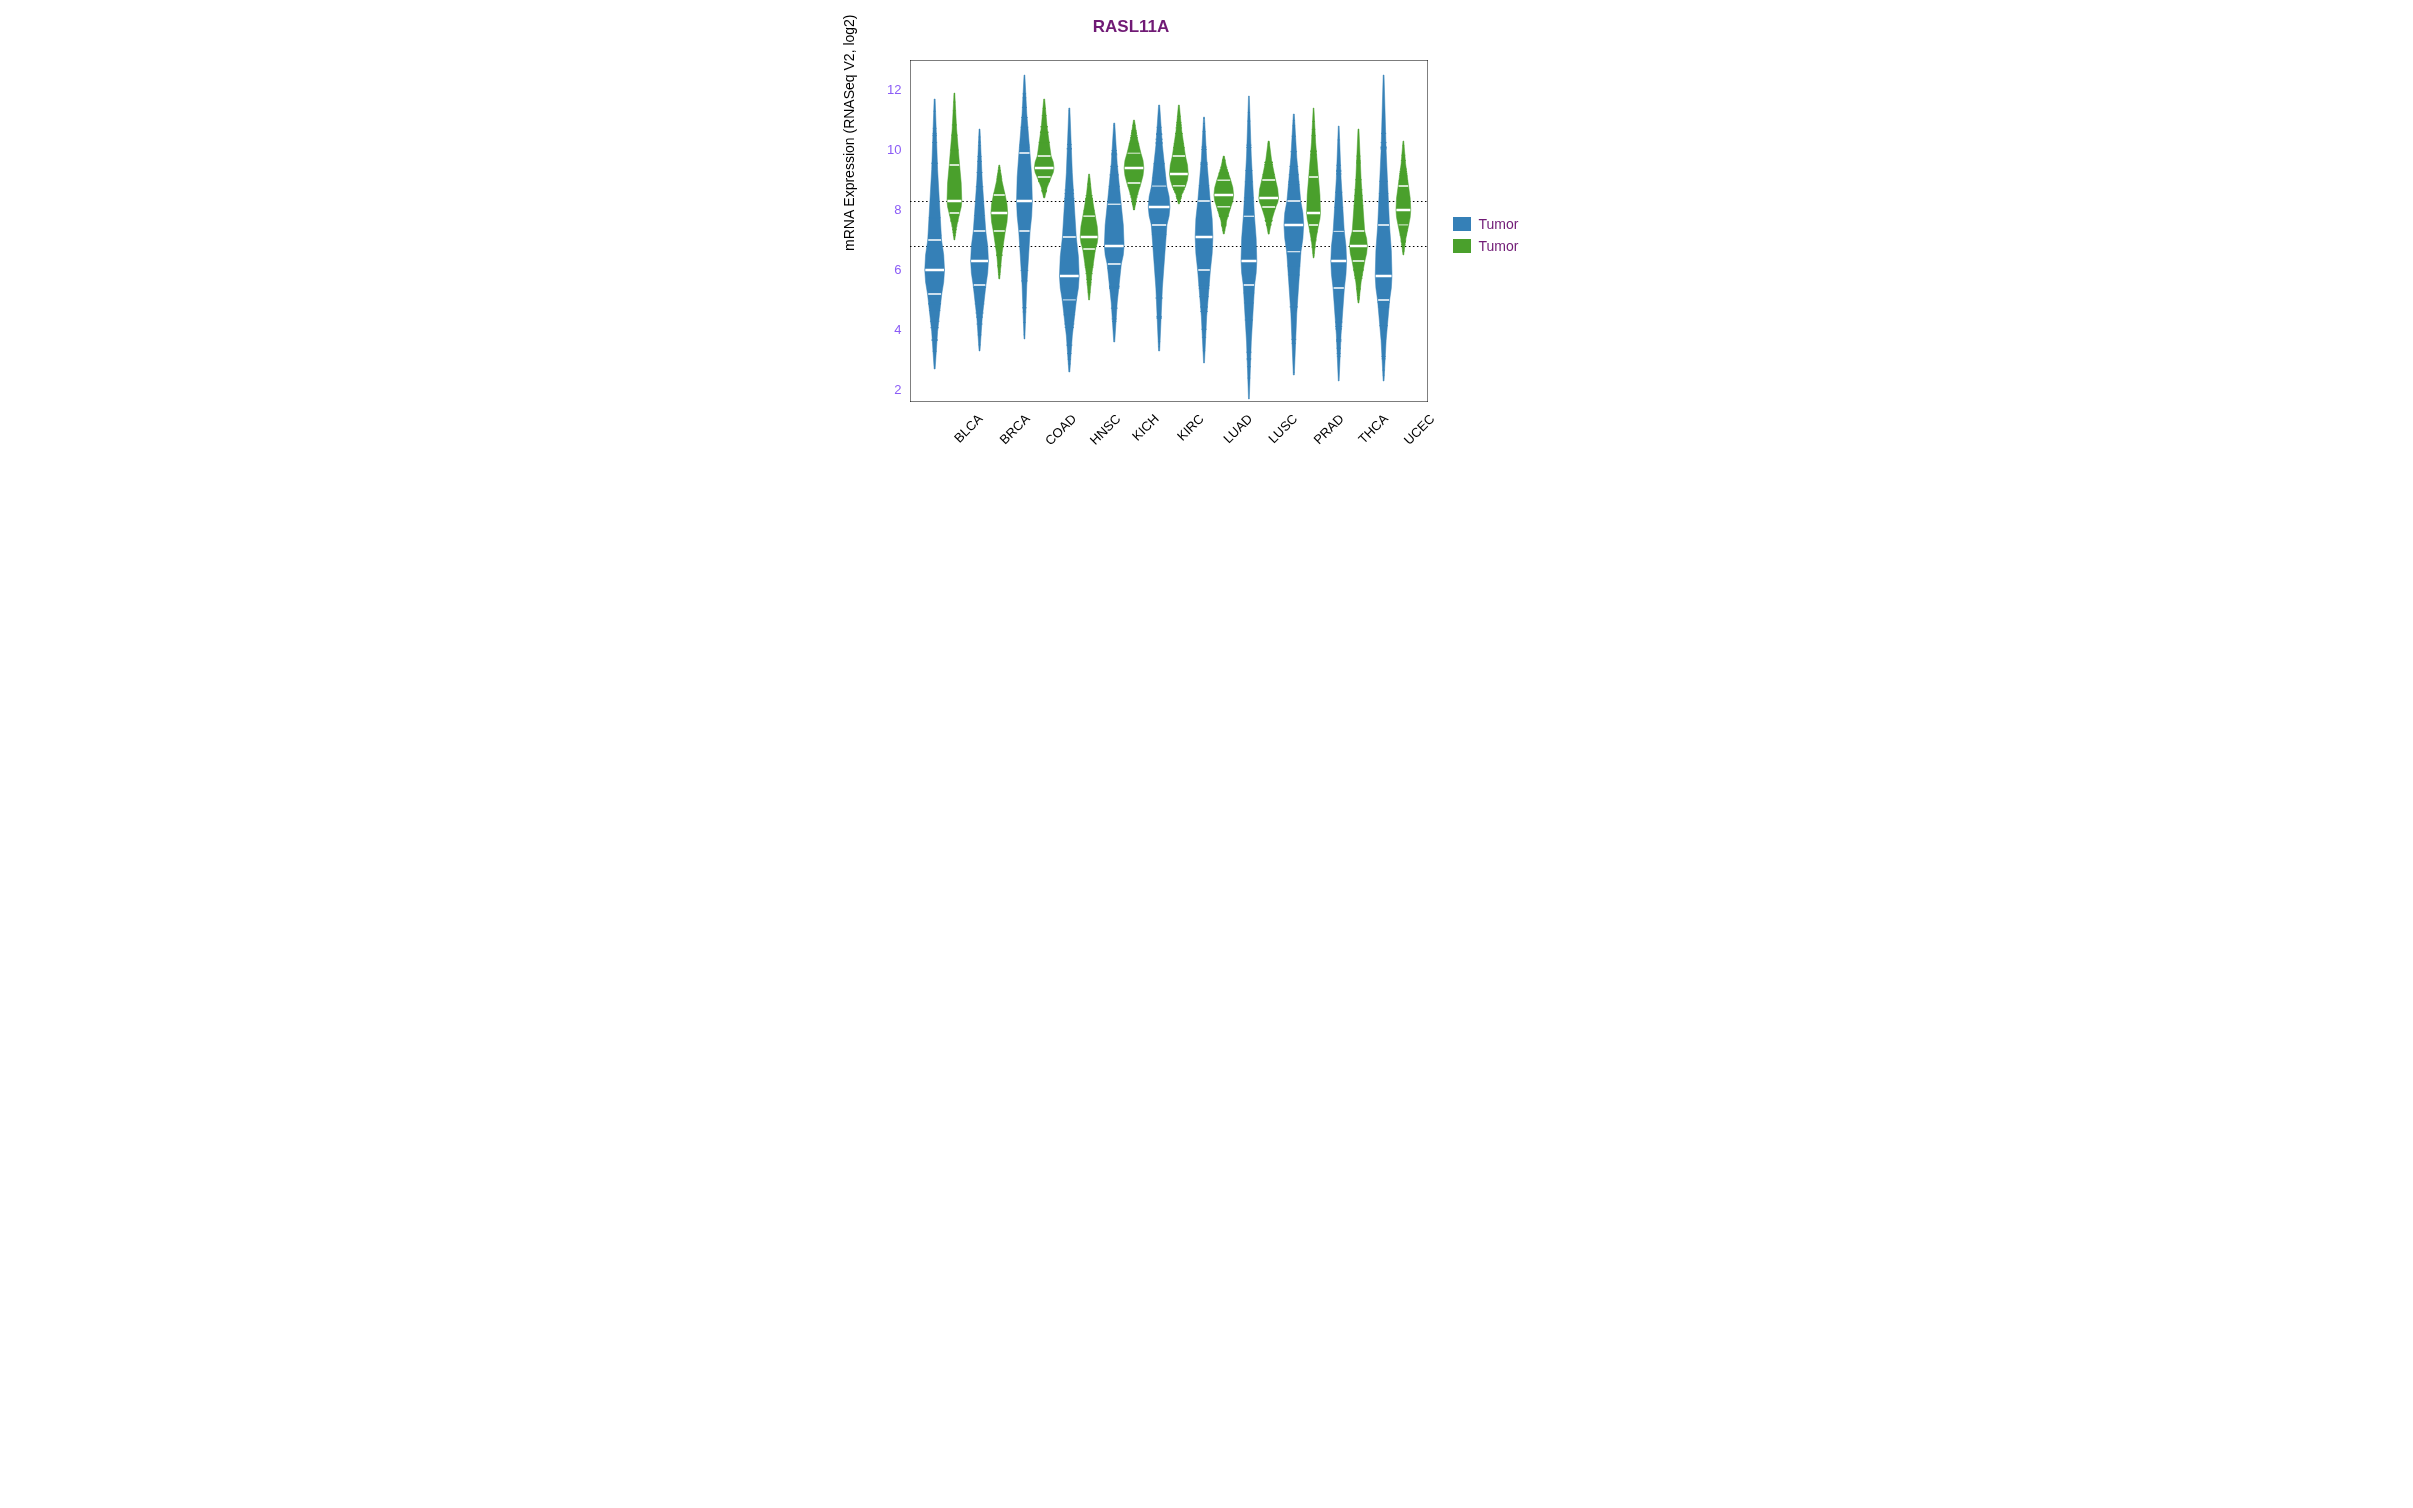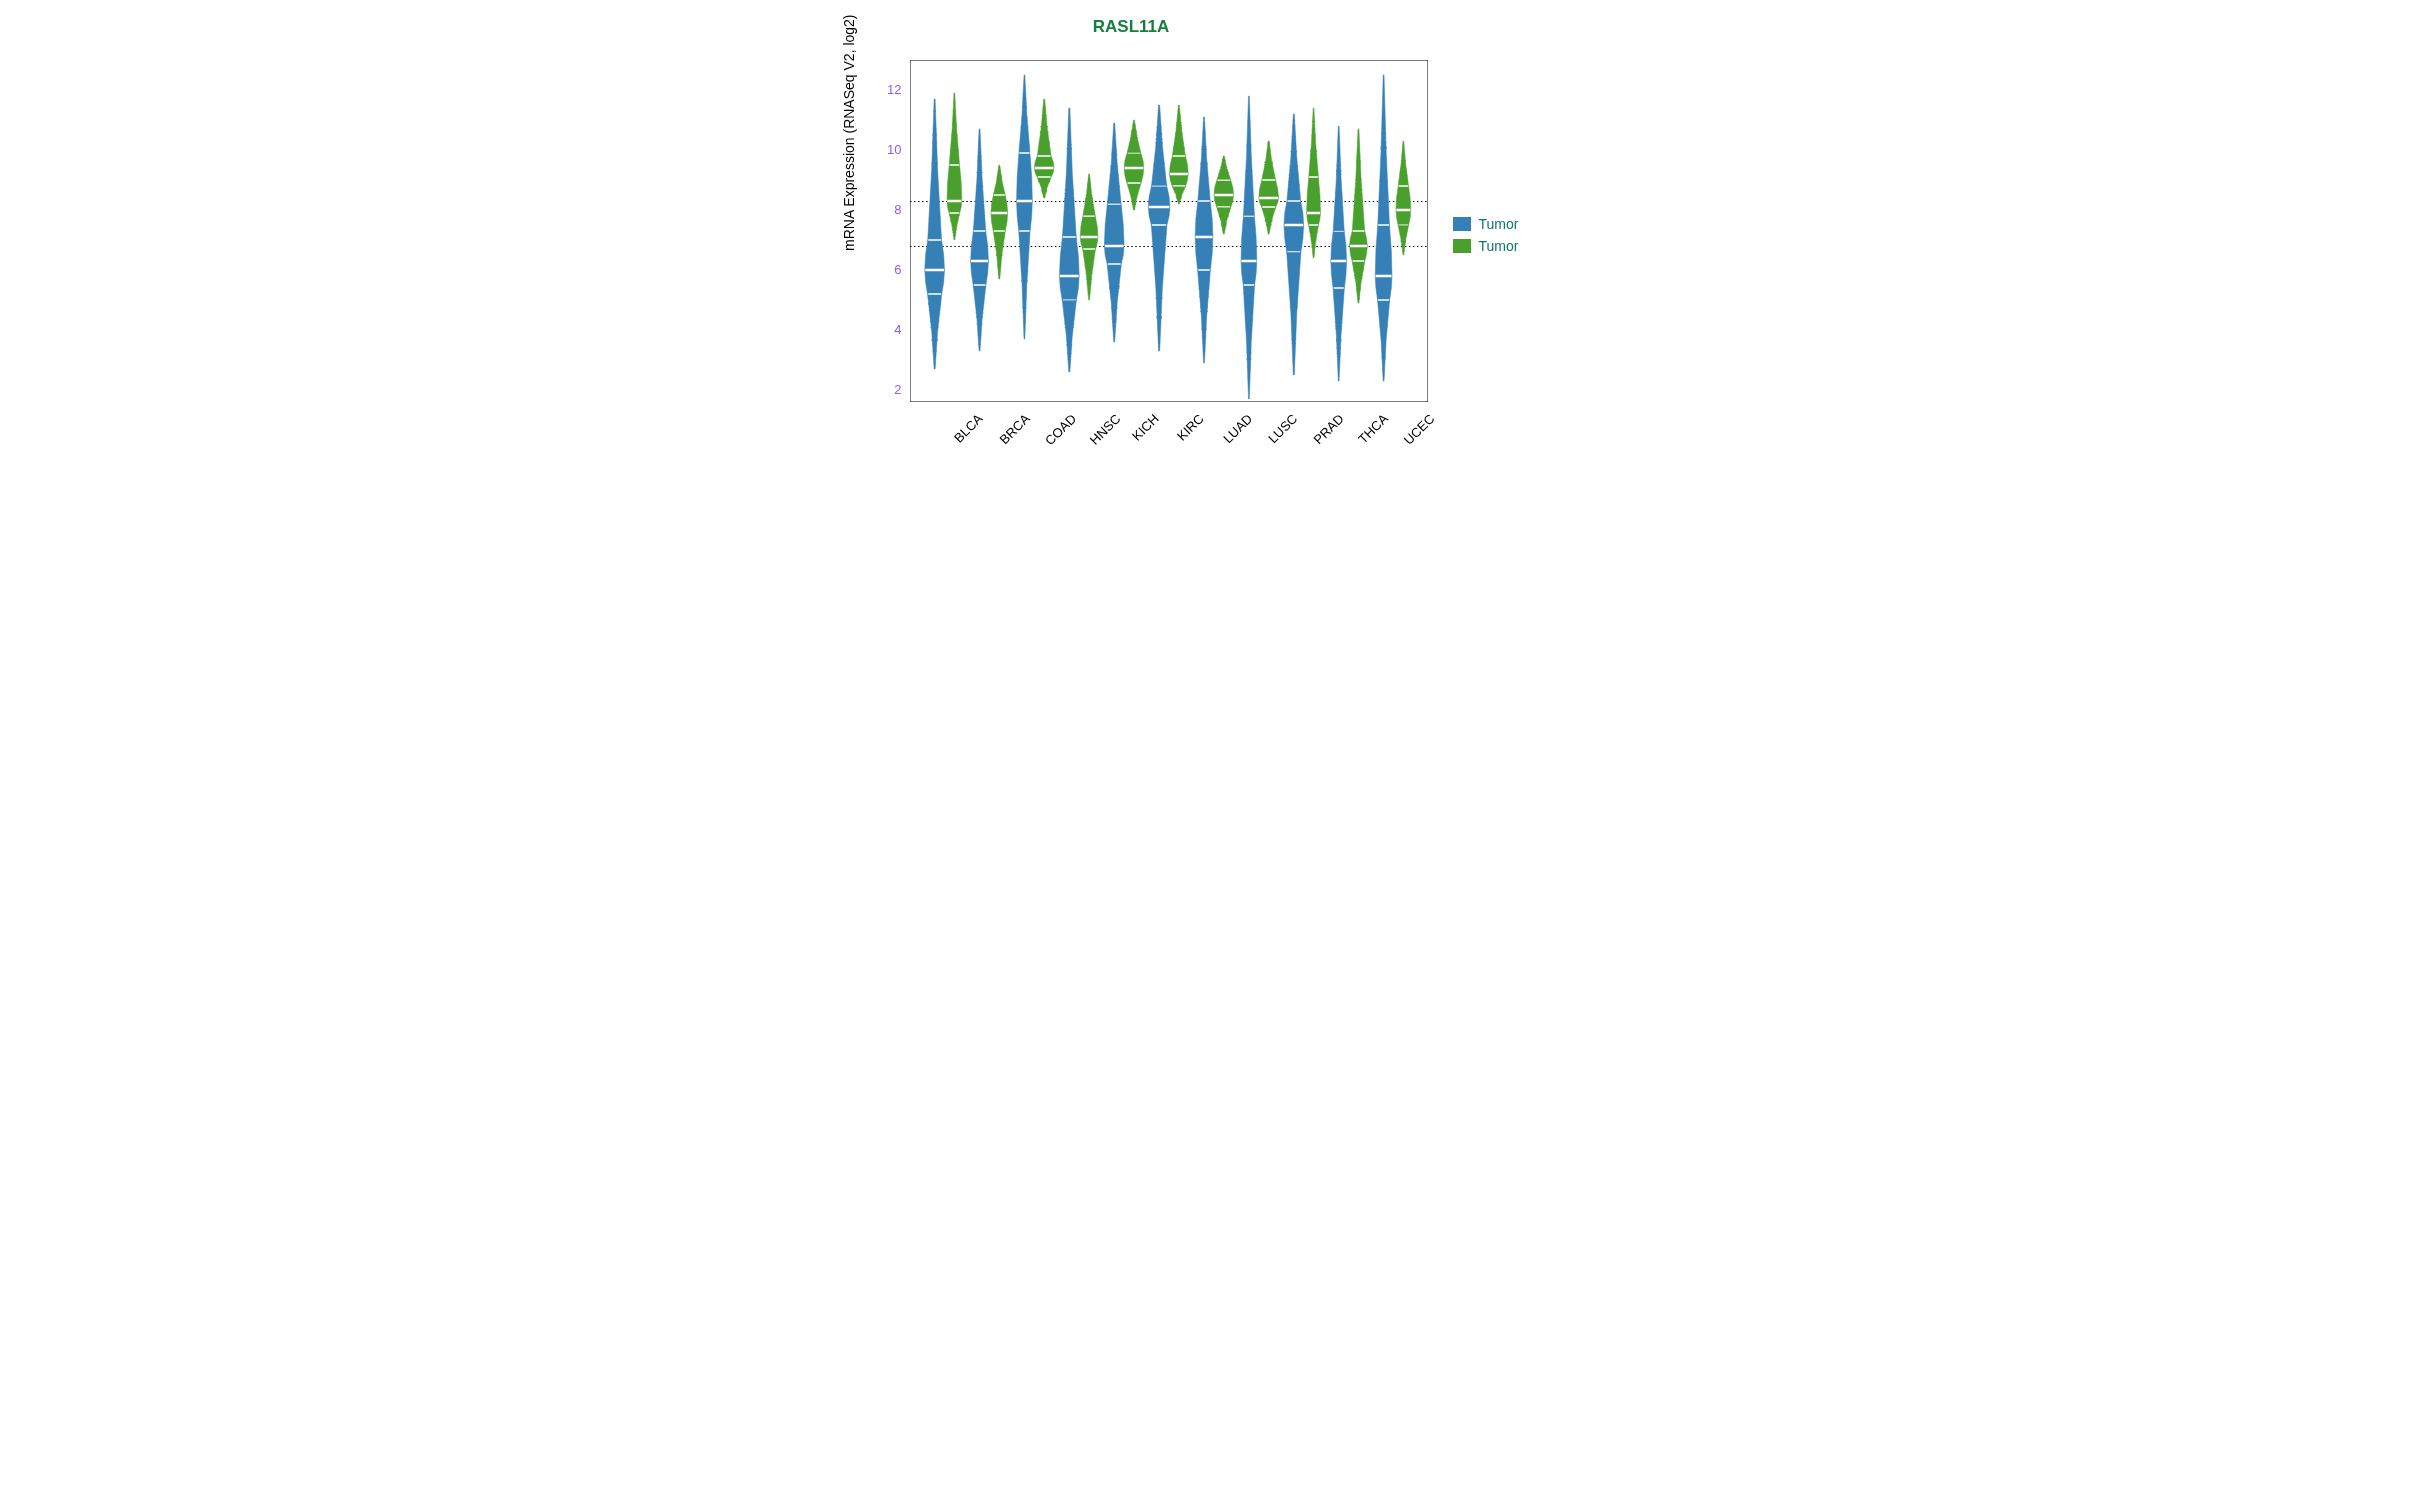--- a/index.html
+++ b/index.html
@@ -15,21 +15,21 @@
     margin: 0 auto;
   }
   .chart-title {
     position: absolute;
     top: 17px;
     left: 0;
     width: 593px;
     text-align: center;
     font-weight: bold;
     font-size: 17px;
-    color: #15803d;
+    color: #701a75;
   }
   .y-axis-label {
     position: absolute;
     left: 6px;
     top: 251px;
     transform: rotate(-90deg);
     transform-origin: left top;
     font-size: 14px;
     color: #000;
     white-space: nowrap;
@@ -53,21 +53,21 @@
     transform: rotate(-45deg);
     transform-origin: right top;
     text-align: right;
     white-space: nowrap;
   }
   .legend {
     position: absolute;
     left: 618px;
     top: 216px;
     font-size: 14px;
-    color: #0f766e;
+    color: #701a75;
   }
   .legend-item {
     display: flex;
     align-items: center;
     margin-bottom: 6px;
   }
   .legend-swatch {
     width: 18px;
     height: 14px;
     margin-right: 8px;

